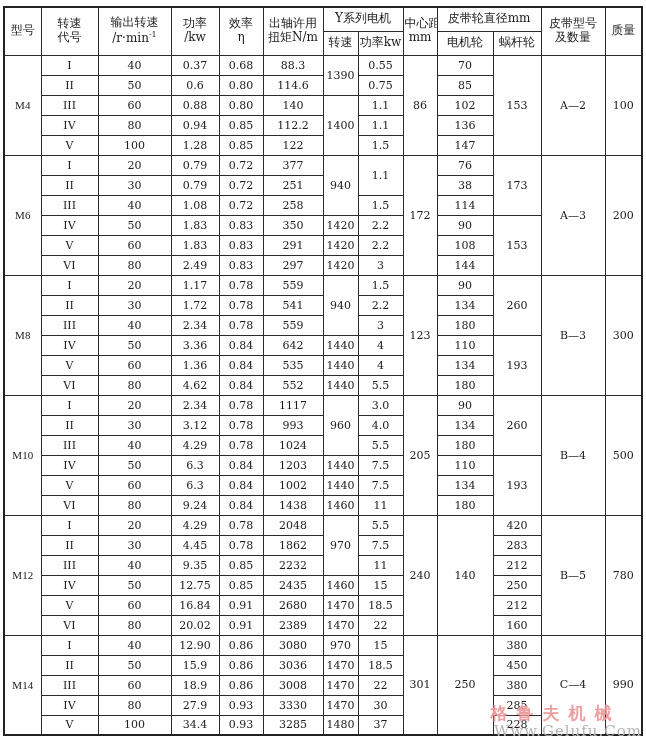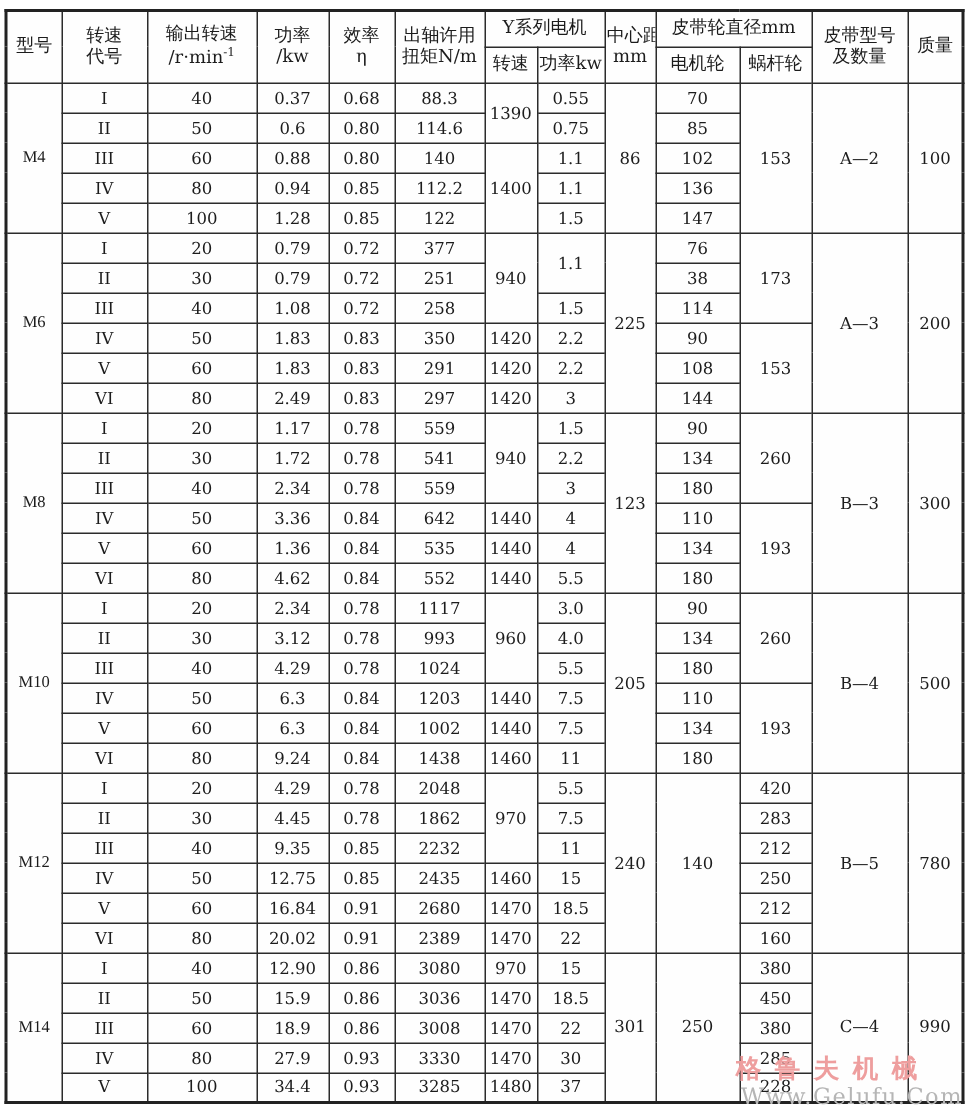--- a/index.html
+++ b/index.html
@@ -159,21 +159,21 @@
       </tr>
       <tr>
         <td rowspan="6" class="model">M6</td>
         <td>I</td>
         <td>20</td>
         <td>0.79</td>
         <td>0.72</td>
         <td>377</td>
         <td rowspan="3">940</td>
         <td rowspan="2">1.1</td>
-        <td rowspan="6">225</td>
+        <td rowspan="6">172</td>
         <td>76</td>
         <td rowspan="3">173</td>
         <td rowspan="6">A—3</td>
         <td rowspan="6">200</td>
       </tr>
       <tr>
         <td>II</td>
         <td>30</td>
         <td>0.79</td>
         <td>0.72</td>

